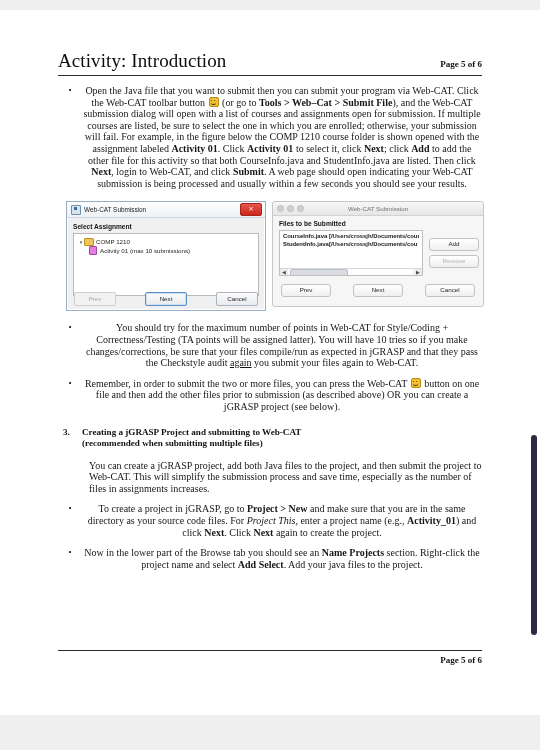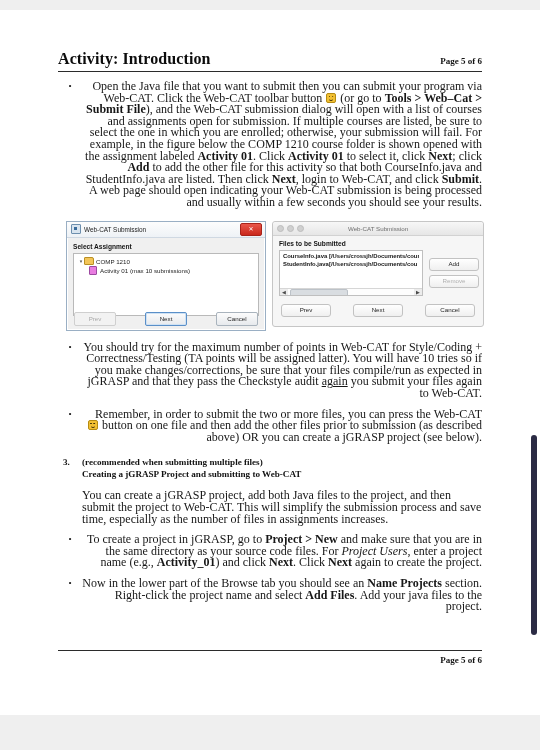--- a/index.html
+++ b/index.html
@@ -18,31 +18,31 @@
     position:absolute;left:58px;top:40px;width:424px;
   }
 
   
   .doc-header{
     display:flex;align-items:baseline;justify-content:space-between;
     padding-bottom:3px;
   }
   .doc-title{
     font-family:"Liberation Serif",serif;
-    font-size:16px;font-weight:bold;color:#0c0c0c;
+    font-size:19px;font-weight:normal;color:#0c0c0c;
     letter-spacing:.1px;
   }
   .doc-pagenum{
     font-size:9px;font-weight:bold;color:#141414;
     white-space:nowrap;
   }
   .rule{border-bottom:1.2px solid #2b2b2b;width:424px;}
 
   
-  .blk{font-size:12px;line-height:11.6px;color:#171717;text-align:right;}
+  .blk{font-size:10px;line-height:11.6px;color:#171717;text-align:center;}
   .bullet-row{display:flex;margin-top:9px;}
   .bullet-dot{
     width:24px;flex:0 0 24px;text-align:center;
     font-size:9px;line-height:11.6px;color:#141414;
   }
   .bullet-body{flex:1 1 auto;}
   b{font-weight:bold;}
   i{font-style:italic;}
   u{text-decoration:underline;}
   .smiley{
@@ -180,21 +180,21 @@
   .mac-btns{
     position:absolute;left:0;bottom:5px;width:100%;
     display:flex;justify-content:space-between;padding:0 8px;
     box-sizing:border-box;
   }
 
   
   .num-row{display:flex;margin-top:14px;}
   .num{width:24px;flex:0 0 24px;font-size:9.1px;font-weight:bold;color:#121212;padding-left:5px;box-sizing:border-box;}
   .num-body{flex:1 1 auto;font-size:9.1px;font-weight:bold;line-height:11.6px;color:#121212;}
-  .para{margin-top:10px;margin-left:24px;font-size:12px;line-height:11.6px;color:#171717;}
+  .para{margin-top:10px;margin-left:31px;font-size:10px;line-height:11.6px;color:#171717;}
 
   
   .footer{position:absolute;left:58px;top:640px;width:424px;}
   .footer .rule{border-bottom:1.2px solid #2b2b2b;}
   .footer-text{text-align:right;font-size:9px;font-weight:bold;color:#141414;padding-top:4px;}
 
   
   .scrollbar-track{
     position:absolute;right:0;top:10px;width:12px;height:705px;
     background:transparent;
@@ -301,35 +301,35 @@
       </div>
 
       <div class="bullet-row">
         <div class="bullet-dot">•</div>
         <div class="bullet-body blk">Remember, in order to submit the two or more files, you can press the Web-CAT <span class="smiley"></span> button on one file and then add the other files prior to submission (as described above) OR you can create a jGRASP project (see below).</div>
       </div>
 
       <div class="num-row">
         <div class="num">3.</div>
         <div class="num-body">
+          <div>Creating a jGRASP Project and submitting to Web-CAT</div>
           <div>(recommended when submitting multiple files)</div>
-          <div>Creating a jGRASP Project and submitting to Web-CAT</div>
         </div>
       </div>
 
       <div class="para">You can create a jGRASP project, add both Java files to the project, and then submit the project to Web-CAT.  This will simplify the submission process and save time, especially as the number of files in assignments increases.</div>
 
       <div class="bullet-row">
         <div class="bullet-dot">•</div>
-        <div class="bullet-body blk">To create a project in jGRASP, go to <b>Project &gt; New</b> and make sure that you are in the same directory as your source code files. For <i>Project Users</i>, enter a project name (e.g., <b>Activity_01</b>) and click <b>Next</b>. Click <b>Next</b> again to create the project.</div>
-      </div>
-
-      <div class="bullet-row">
-        <div class="bullet-dot">•</div>
-        <div class="bullet-body blk">Now in the lower part of the Browse tab you should see an <b>Name Projects</b> section.  Right-click the project name and select <b>Add Files</b>. Add your java files to the project.</div>
+        <div class="bullet-body blk">To create a project in jGRASP, go to <b>Project &gt; New</b> and make sure that you are in the same directory as your source code files. For <i>Project This</i>, enter a project name (e.g., <b>Activity_01</b>) and click <b>Next</b>. Click <b>Next</b> again to create the project.</div>
+      </div>
+
+      <div class="bullet-row">
+        <div class="bullet-dot">•</div>
+        <div class="bullet-body blk">Now in the lower part of the Browse tab you should see an <b>Name Projects</b> section.  Right-click the project name and select <b>Add Select</b>. Add your java files to the project.</div>
       </div>
 
     </div>
 
     <div class="footer">
       <div class="rule"></div>
       <div class="footer-text">Page 5 of 6</div>
     </div>
 
   </div>

